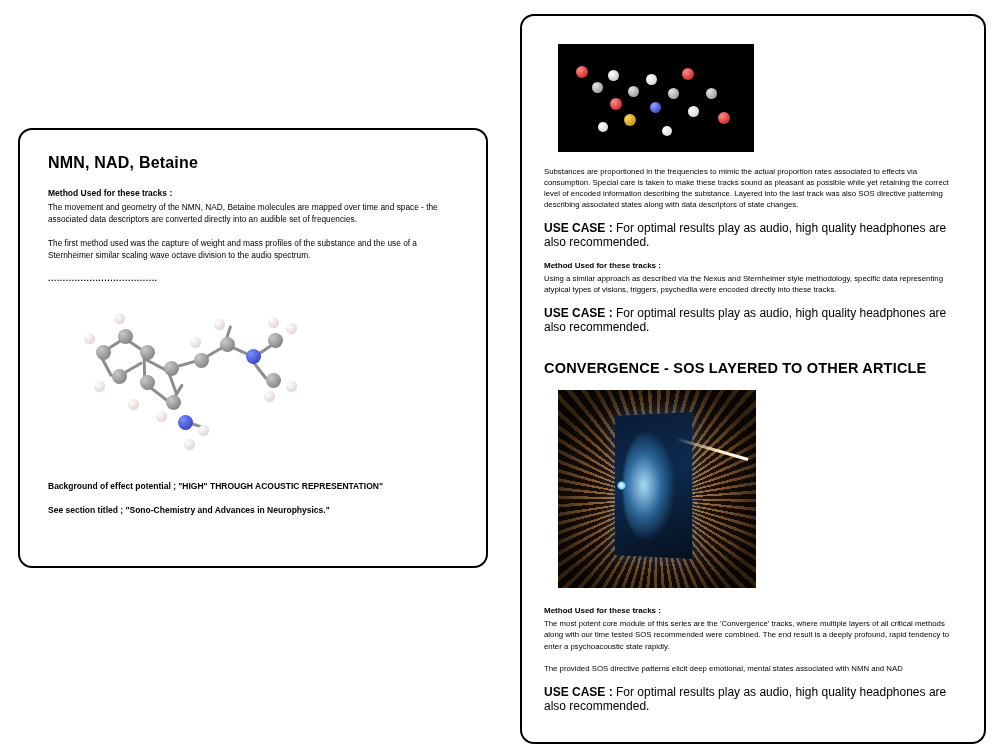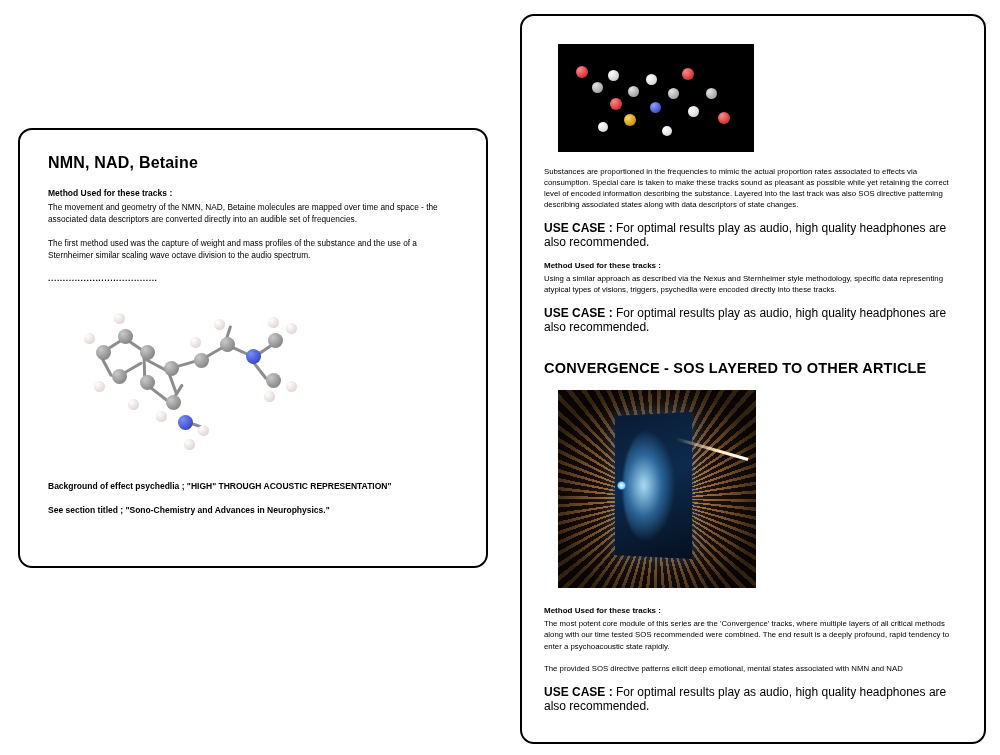--- a/index.html
+++ b/index.html
@@ -250,21 +250,21 @@
     <div class="atom c" style="left:204px; top:26px; width:15px; height:15px;"></div>
     <div class="atom h" style="left:222px; top:16px; width:11px; height:11px;"></div>
     <div class="atom h" style="left:204px; top:10px; width:11px; height:11px;"></div>
     <div class="atom c" style="left:202px; top:66px; width:15px; height:15px;"></div>
     <div class="atom h" style="left:222px; top:74px; width:11px; height:11px;"></div>
     <div class="atom h" style="left:200px; top:84px; width:11px; height:11px;"></div>
     <div class="atom h" style="left:64px;  top:92px; width:11px; height:11px;"></div>
     <div class="atom h" style="left:120px; top:132px;width:11px; height:11px;"></div>
   </div>
 
-  <div class="footer-line">Background of effect psychedlia ; "HIGH" THROUGH ACOUSTIC REPRESENTATION"</div>
+  <div class="footer-line">Background of effect potential ; "HIGH" THROUGH ACOUSTIC REPRESENTATION"</div>
   <div class="footer-line">See section titled ; "Sono-Chemistry and Advances in Neurophysics."</div>
 </div>
 
 <div class="panel" id="right-panel">
 
   <div class="img-black" id="mol-photo">
 
     <div style="position:absolute;left:18px;top:22px;width:12px;height:12px;border-radius:50%;background:radial-gradient(circle at 32% 30%,#ff8a8a,#c01010);"></div>
     <div style="position:absolute;left:34px;top:38px;width:11px;height:11px;border-radius:50%;background:radial-gradient(circle at 32% 30%,#e5e5e5,#8a8a8a);"></div>
     <div style="position:absolute;left:50px;top:26px;width:11px;height:11px;border-radius:50%;background:radial-gradient(circle at 32% 30%,#ffffff,#b9b9b9);"></div>

